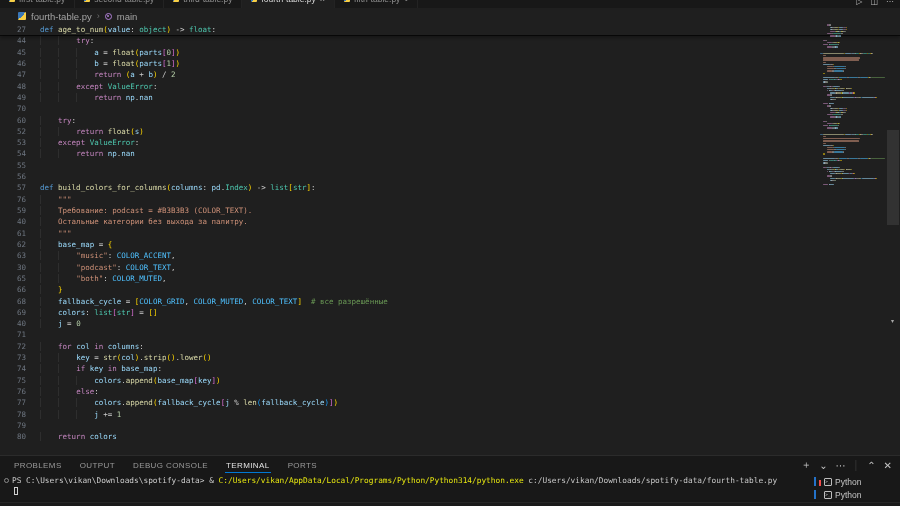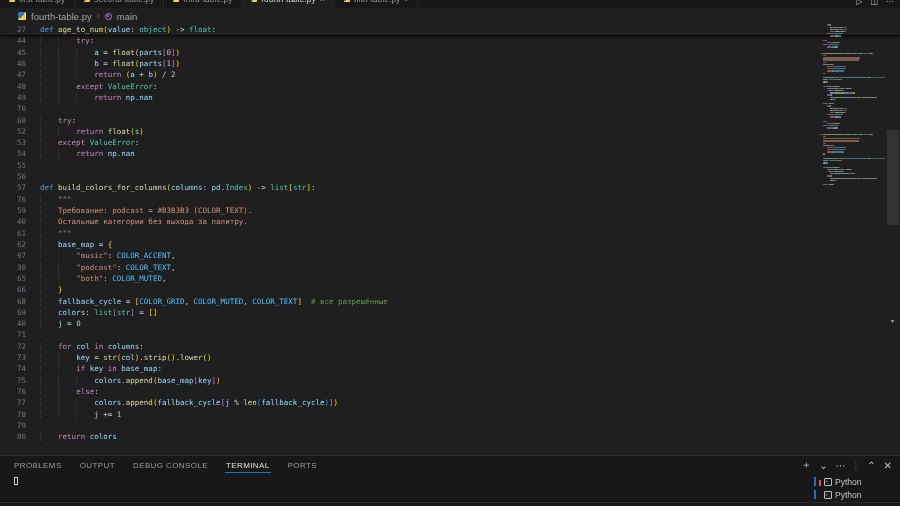--- a/index.html
+++ b/index.html
@@ -200,21 +200,21 @@
       </div>
       <div class="crow">
         <div class="gut">61</div>
         <div class="ctext"><span class="ind">    </span><span style="color: rgb(206, 145, 120);">"""</span></div>
       </div>
       <div class="crow">
         <div class="gut">62</div>
         <div class="ctext"><span class="ind">    </span><span style="color: rgb(156, 220, 254);">base_map</span><span style="color: rgb(204, 204, 204);"> = </span><span style="color: rgb(255, 215, 0);">{</span></div>
       </div>
       <div class="crow">
-        <div class="gut">97</div>
+        <div class="gut">63</div>
         <div class="ctext"><span class="ind">    </span><span class="ind">    </span><span style="color: rgb(206, 145, 120);">"music"</span><span style="color: rgb(204, 204, 204);">: </span><span style="color: rgb(79, 193, 255);">COLOR_ACCENT</span><span style="color: rgb(204, 204, 204);">,</span></div>
       </div>
       <div class="crow">
         <div class="gut">30</div>
         <div class="ctext"><span class="ind">    </span><span class="ind">    </span><span style="color: rgb(206, 145, 120);">"podcast"</span><span style="color: rgb(204, 204, 204);">: </span><span style="color: rgb(79, 193, 255);">COLOR_TEXT</span><span style="color: rgb(204, 204, 204);">,</span></div>
       </div>
       <div class="crow">
         <div class="gut">65</div>
         <div class="ctext"><span class="ind">    </span><span class="ind">    </span><span style="color: rgb(206, 145, 120);">"both"</span><span style="color: rgb(204, 204, 204);">: </span><span style="color: rgb(79, 193, 255);">COLOR_MUTED</span><span style="color: rgb(204, 204, 204);">,</span></div>
       </div>
@@ -774,20 +774,24 @@
         <span>＋</span>
         <span>⌄</span>
         <span>⋯</span>
         <span class="sep">│</span>
         <span>⌃</span>
         <span>✕</span>
       </div>
   </div>
   <div class="pbody">
     <div class="term">
+      <div class="tline">
+        <span class="cmd-circle"></span>
+        <div class="ttext"><span style="color: rgb(204, 204, 204);">PS C:\Users\vikan\Downloads\spotify-data&gt; </span><span style="color: rgb(204, 204, 204);">&amp; </span><span style="color: rgb(229, 229, 16);">C:/Users/vikan/AppData/Local/Programs/Python/Python314/python.exe</span><span style="color: rgb(200, 200, 200);"> c:/Users/vikan/Downloads/spotify-data/fourth-table.py</span></div>
+      </div>
       <div class="tcursor"></div>
     </div>
     <div class="termlist">
         <div class="trow">
           <span class="bar-blue"></span>
           <span class="bar-red"></span>
           <span class="ticon">&gt;_</span>
           <span class="tlabel">Python</span>
         </div>
         <div class="trow">

